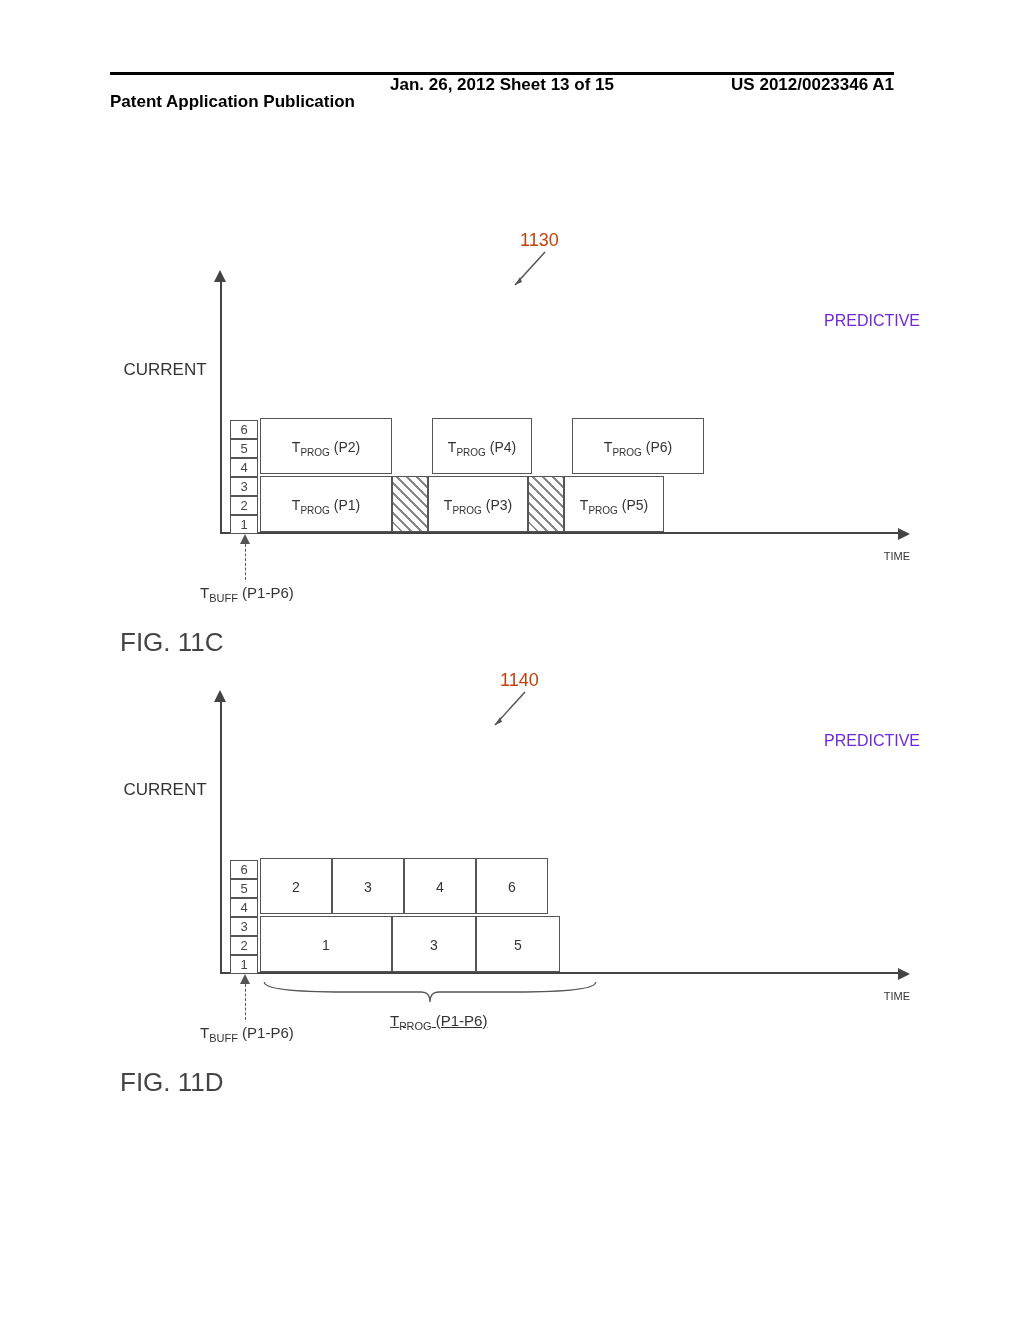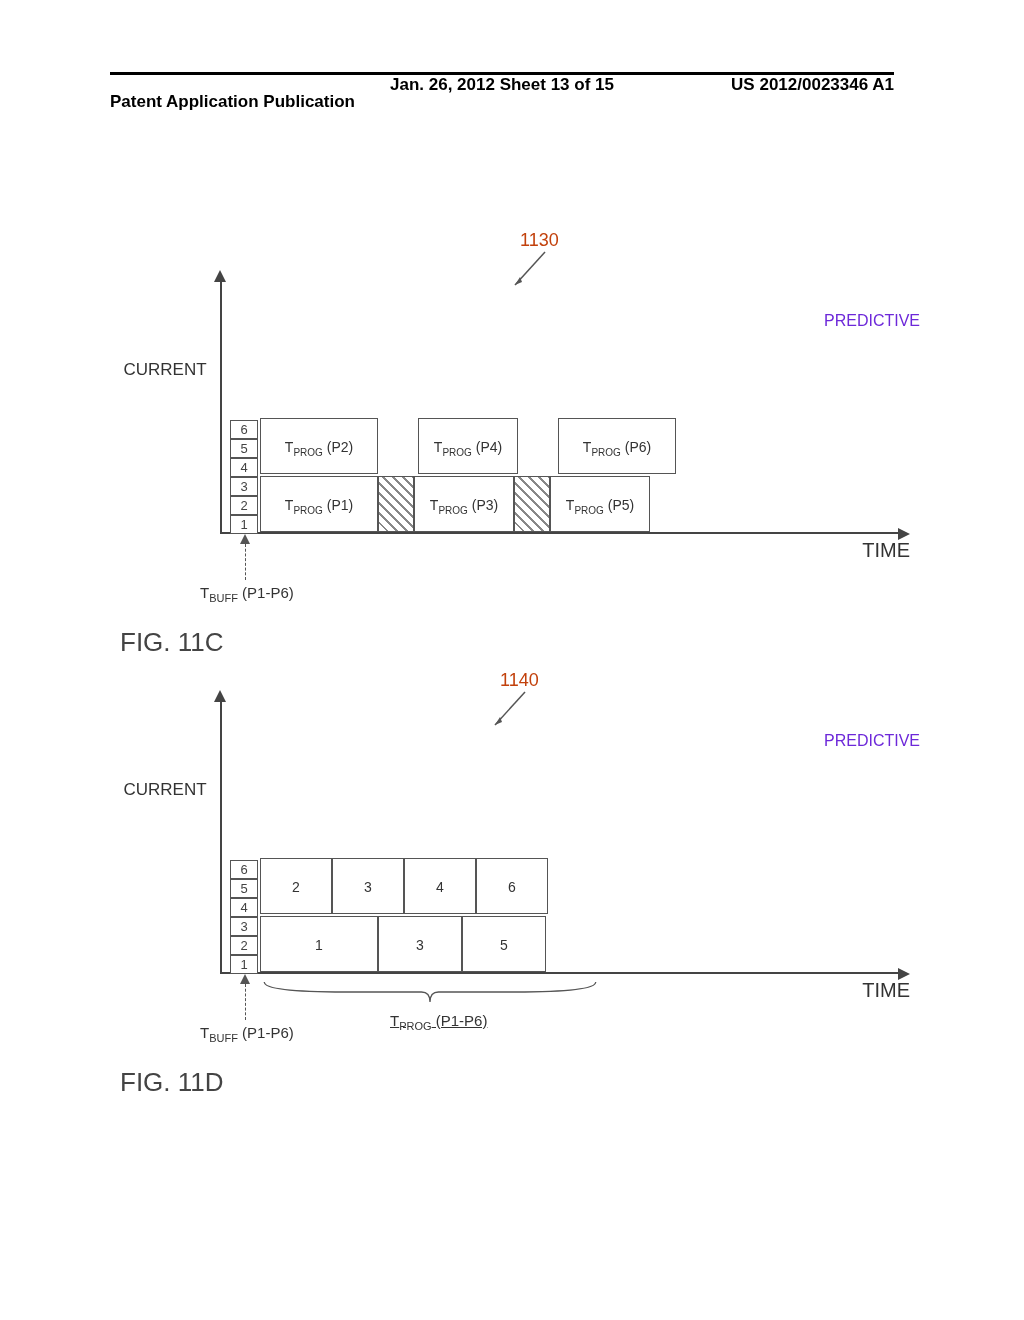--- a/index.html
+++ b/index.html
@@ -81,21 +81,21 @@
     width: 90px;
     top: 100px;
     text-align: center;
     font-size: 17px;
     color: #333;
   }
   .xlabel {
     position: absolute;
     right: 0px;
     bottom: 58px;
-    font-size: 20px;
+    font-size: 11px;
     color: #333;
   }
   .side-label {
     position: absolute;
     right: -10px;
     top: 52px;
     font-size: 16px;
     color: #6d28d9;
   }
 
@@ -129,21 +129,21 @@
     height: 56px;
     border: 1px solid #555;
     box-sizing: border-box;
     font-size: 14px;
     text-align: center;
     line-height: 56px;
     color: #333;
     vertical-align: top;
     background: #fff;
   }
-  .w0 { width: 118px; }
+  .w0 { width: 132px; }
   .w1 { width: 100px; }
   .w2 { width: 84px; }
   .w3 { width: 72px; }
   .hatch {
     background: repeating-linear-gradient(45deg, #fff, #fff 5px, #888 5px, #888 7px);
   }
   .gap { width: 36px; }
   .gap2 { width: 40px; }
 
   .tprog sub { font-size: 10px; }

